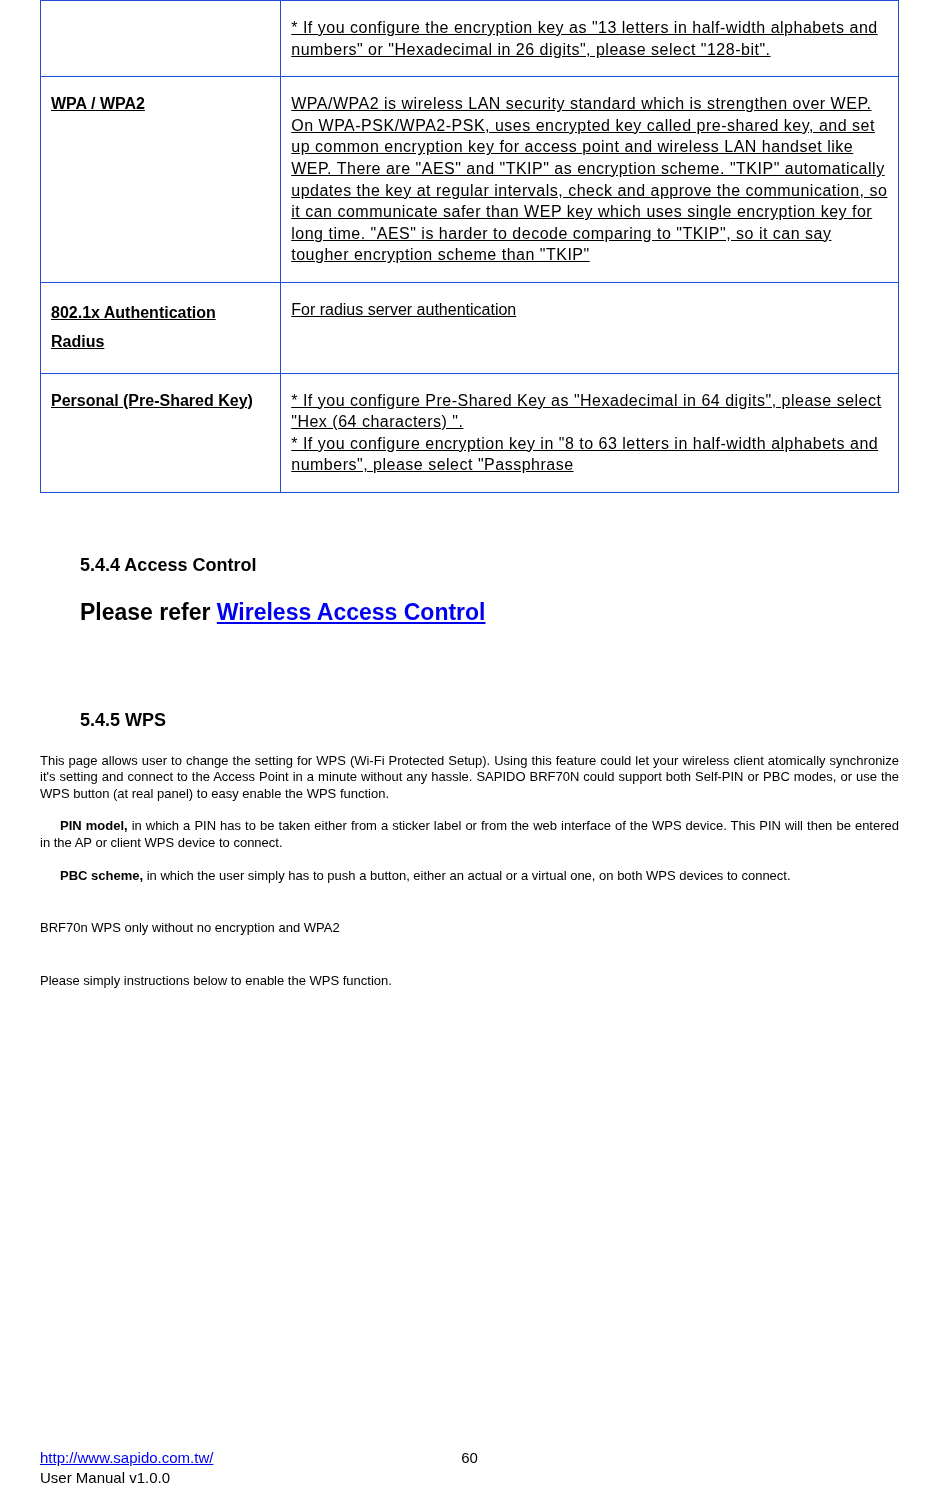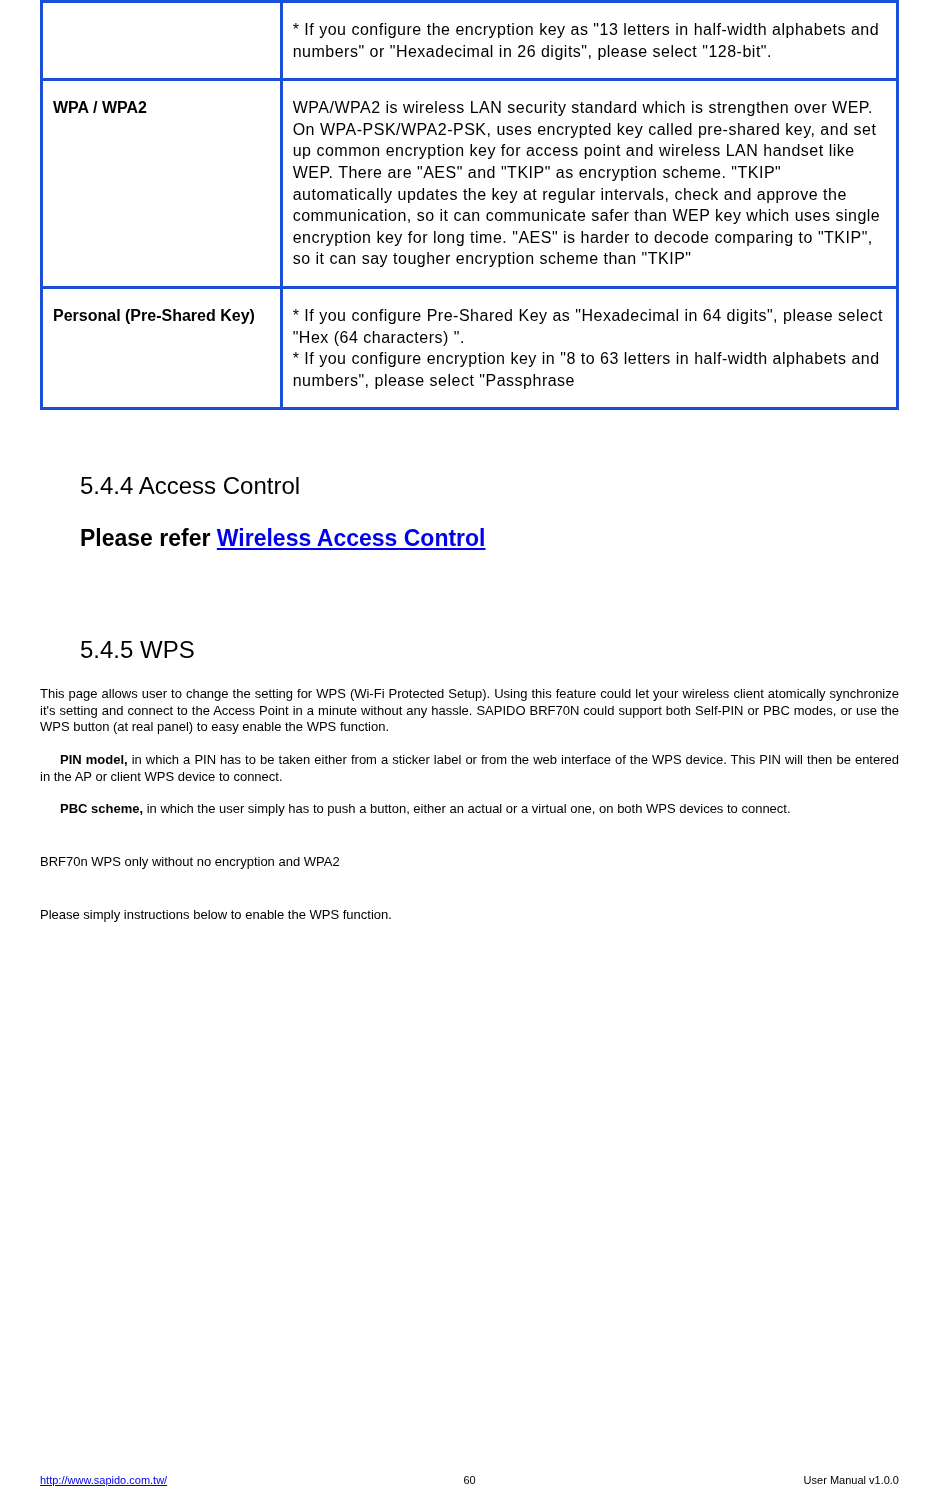--- a/index.html
+++ b/index.html
@@ -13,40 +13,41 @@
       height: 1500px;
       padding: 0 40px;
       position: relative;
     }
     table {
       width: 100%;
       border-collapse: collapse;
       margin-bottom: 40px;
     }
     td {
-      border: 3px solid #1d4ed8;
+      border: 1px solid #1d4ed8;
       padding: 16px 10px;
       vertical-align: top;
+      text-decoration: underline;
     }
     td.label {
       width: 28%;
       font-weight: bold;
       font-family: Arial, Helvetica, sans-serif;
     }
     td.desc {
       width: 72%;
       font-family: Arial, Helvetica, sans-serif;
       letter-spacing: 0.5px;
     }
     td.desc-plain {
       letter-spacing: 0;
     }
     .section-heading {
-      font-weight: normal;
-      font-size: 24px;
+      font-weight: bold;
+      font-size: 18px;
       margin: 60px 0 20px 40px;
     }
     .subheading {
       font-weight: bold;
       font-size: 23px;
       margin: 0 0 20px 40px;
     }
     .blue-link {
       color: #0000EE;
       text-decoration: underline;
@@ -61,21 +62,22 @@
       text-align: justify;
       text-align-last: left;
     }
     .footer {
       position: absolute;
       bottom: 12px;
       left: 40px;
       right: 40px;
       display: flex;
       justify-content: space-between;
-      font-size: 11px;
+      font-size: 15px;
+      flex-direction: column;
     }
     .footer-left {
       color: #0000EE;
       text-decoration: underline;
     }
     .footer-center {
       position: absolute;
       left: 50%;
       transform: translateX(-50%);
     }
@@ -86,20 +88,24 @@
 
 <table>
   <tbody>
       <tr>
     <td class="label"></td>
     <td class="desc">* If you configure the encryption key as "13 letters in half-width alphabets and numbers" or "Hexadecimal in 26 digits", please select "128-bit".</td>
   </tr>
   <tr>
     <td class="label">WPA / WPA2</td>
     <td class="desc">WPA/WPA2 is wireless LAN security standard which is strengthen over WEP. On WPA-PSK/WPA2-PSK, uses encrypted key called pre-shared key, and set up common encryption key for access point and wireless LAN handset like WEP. There are "AES" and "TKIP" as encryption scheme. "TKIP" automatically updates the key at regular intervals, check and approve the communication, so it can communicate safer than WEP key which uses single encryption key for long time. "AES" is harder to decode comparing to "TKIP", so it can say tougher encryption scheme than "TKIP"</td>
+  </tr>
+  <tr>
+    <td class="label" style="line-height:1.8">802.1x Authentication Radius</td>
+    <td class="desc desc-plain">For radius server authentication</td>
   </tr>
   <tr>
     <td class="label">Personal (Pre-Shared Key)</td>
     <td class="desc" style="white-space:pre-line">* If you configure Pre-Shared Key as "Hexadecimal in 64 digits", please select "Hex (64 characters) ".
 * If you configure encryption key in "8 to 63 letters in half-width alphabets and numbers", please select "Passphrase</td>
   </tr>
 </tbody>
   </table>
 
 <div class="section-heading">5.4.4    Access Control</div>

